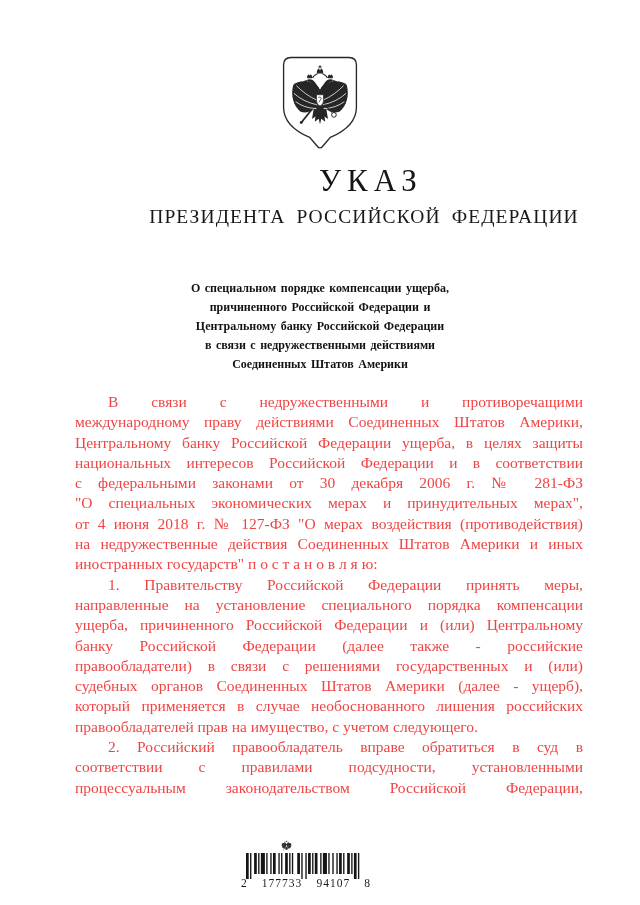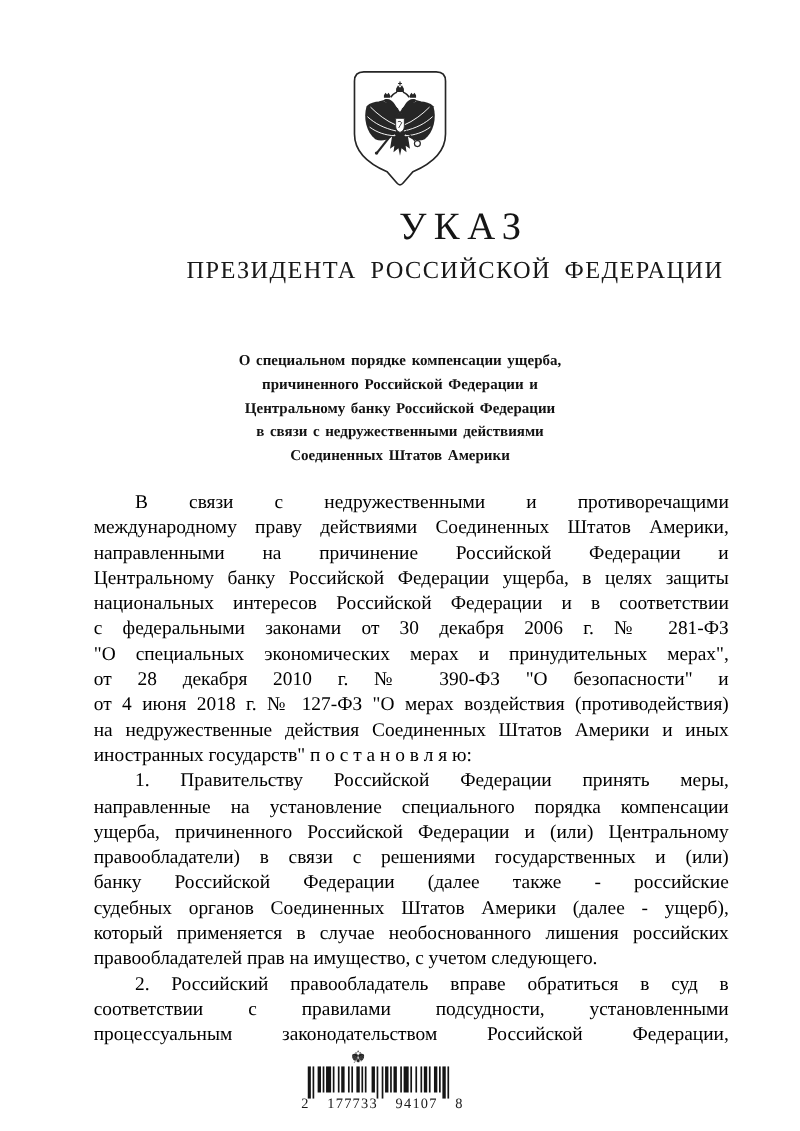--- a/index.html
+++ b/index.html
@@ -20,21 +20,21 @@
     font-size:19.5px;letter-spacing:1.1px;word-spacing:5px;color:#181818;margin-left:44px;
   }
   
   .title-block{
     position:absolute;left:0;top:279px;width:640px;text-align:center;
     font-size:12px;font-weight:bold;line-height:19px;word-spacing:1.5px;color:#121212;
   }
   
   .body-block{
     position:absolute;left:75px;top:392px;width:508px;
-    font-size:15.5px;line-height:20.3px;color:#000000;
+    font-size:15.5px;line-height:20.3px;color:#ef4444;
   }
   .bline{text-align:justify;text-align-last:justify;white-space:normal;}
   .bline.indent{text-indent:33px;}
   .bline.endline{text-align-last:left;}
   
   .footer-eagle{position:absolute;left:279px;top:840px;width:15px;height:12px;color:#222;}
   .barcode-svg{position:absolute;left:246px;top:853px;width:116px;height:26px;}
   .barcode-digits{
     position:absolute;left:241px;top:877px;width:130px;display:flex;
     justify-content:space-between;font-size:11.5px;letter-spacing:1px;color:#1a1a1a;
@@ -109,36 +109,34 @@
     <div>причиненного Российской Федерации и</div>
     <div>Центральному банку Российской Федерации</div>
     <div>в связи с недружественными действиями</div>
     <div>Соединенных Штатов Америки</div>
   </div>
 
   <div class="body-block">
       <div>
         <div class="bline indent">В связи с недружественными и противоречащими</div>
         <div class="bline">международному праву действиями Соединенных Штатов Америки,</div>
-        <div class="bline">направленными на причинение Российской Федерации и</div>
         <div class="bline">Центральному банку Российской Федерации ущерба, в целях защиты</div>
         <div class="bline">национальных интересов Российской Федерации и в соответствии</div>
         <div class="bline">с федеральными законами от 30 декабря 2006 г. № 281-ФЗ</div>
         <div class="bline">"О специальных экономических мерах и принудительных мерах",</div>
-        <div class="bline">от 28 декабря 2010 г. № 390-ФЗ "О безопасности" и</div>
         <div class="bline">от 4 июня 2018 г. № 127-ФЗ "О мерах воздействия (противодействия)</div>
         <div class="bline">на недружественные действия Соединенных Штатов Америки и иных</div>
         <div class="bline endline">иностранных государств" п о с т а н о в л я ю:</div>
       </div>
       <div>
         <div class="bline indent">1. Правительству Российской Федерации принять меры,</div>
         <div class="bline">направленные на установление специального порядка компенсации</div>
         <div class="bline">ущерба, причиненного Российской Федерации и (или) Центральному</div>
+        <div class="bline">банку Российской Федерации (далее также - российские</div>
         <div class="bline">правообладатели) в связи с решениями государственных и (или)</div>
-        <div class="bline">банку Российской Федерации (далее также - российские</div>
         <div class="bline">судебных органов Соединенных Штатов Америки (далее - ущерб),</div>
         <div class="bline">который применяется в случае необоснованного лишения российских</div>
         <div class="bline endline">правообладателей прав на имущество, с учетом следующего.</div>
       </div>
       <div>
         <div class="bline indent">2. Российский правообладатель вправе обратиться в суд в</div>
         <div class="bline">соответствии с правилами подсудности, установленными</div>
         <div class="bline">процессуальным законодательством Российской Федерации,</div>
       </div>
     </div>

